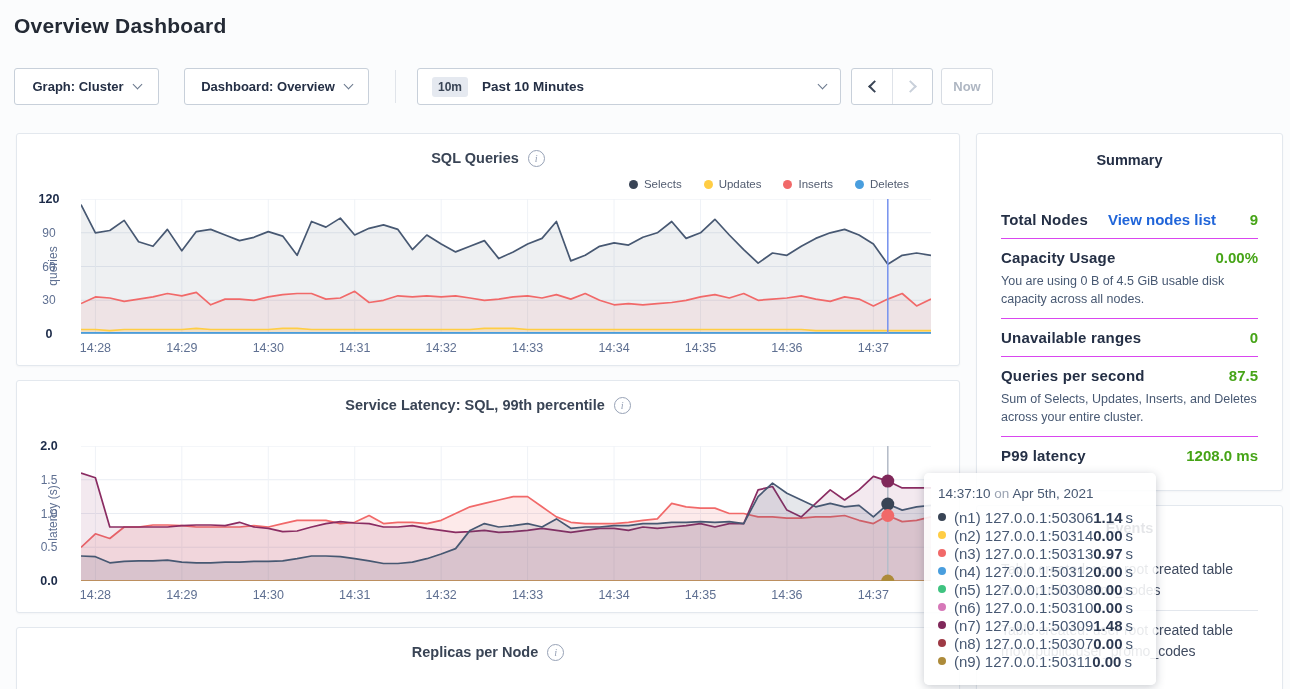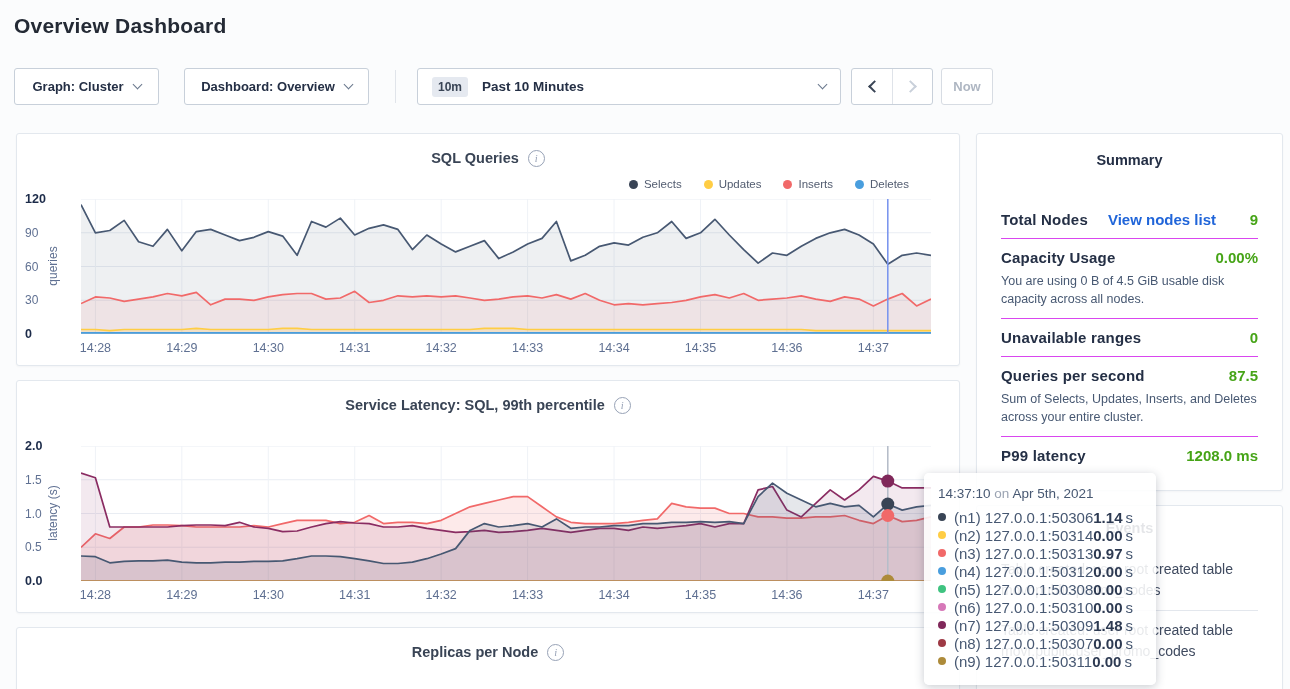--- a/index.html
+++ b/index.html
@@ -38,21 +38,21 @@
   .chart-title-row{position:absolute;left:0;right:0;top:16px;display:flex;justify-content:center;align-items:flex-start;gap:9px;}
   .chart-title{font-size:14.5px;font-weight:bold;color:#394455;}
   .info-icon{width:17px;height:17px;border:1px solid #97a2b6;border-radius:50%;color:#97a2b6;
              font-size:10.5px;font-style:italic;font-family:"Liberation Serif",serif;
              display:flex;align-items:center;justify-content:center;cursor:pointer;}
   .legend{position:absolute;right:50px;top:44px;display:flex;gap:22px;}
   .legend-item{display:flex;align-items:center;gap:6px;font-size:11.5px;color:#525c70;cursor:pointer;}
   .legend-item .dot{width:9px;height:9px;border-radius:50%;display:inline-block;}
   .ylabel{position:absolute;left:36px;top:132px;transform:translate(-50%,-50%) rotate(-90deg);
           font-size:12px;color:#5f7092;white-space:nowrap;}
-  .ytick{position:absolute;right:888px;width:52px;text-align:left;font-size:12px;color:#5f7092;}
+  .ytick{position:absolute;right:888px;width:52px;text-align:center;font-size:12px;color:#5f7092;}
   .chart-card .ytick{right:auto;left:8px;width:48px;}
   .ytick.bold{font-weight:bold;color:#1c2b49;font-size:12.5px;}
   .xtick{position:absolute;transform:translateX(-50%);font-size:12.5px;color:#5f7092;}
 
   
   #summary-card{left:976px;top:133px;width:307px;height:358px;padding:18px 24px;}
   .summary-title{text-align:center;font-size:14.5px;font-weight:bold;color:#242f45;margin-bottom:33px;}
   .sum-row{padding:10px 0;border-top:1px solid #d946ef;}
   .sum-row:first-of-type{border-top:none;}
   .sum-main{display:flex;align-items:baseline;gap:20px;font-size:15px;font-weight:bold;}

